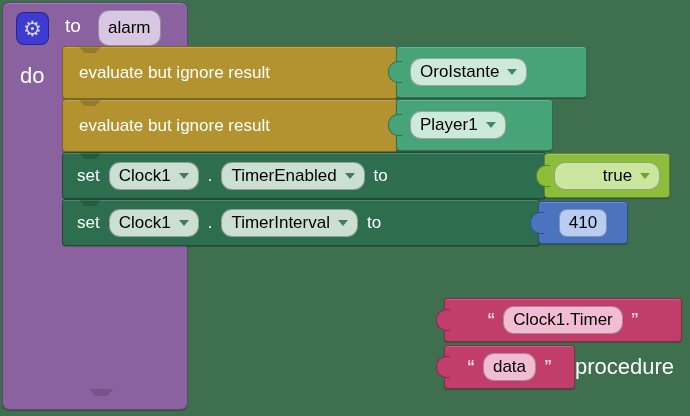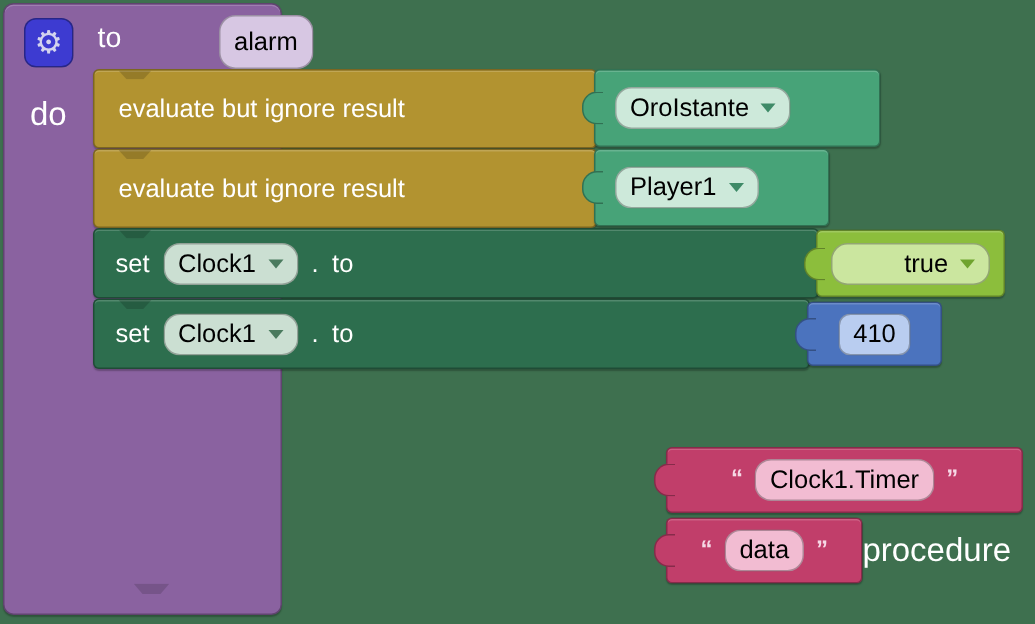--- a/index.html
+++ b/index.html
@@ -28,21 +28,21 @@
   .kw-to{position:absolute;left:62px;top:12px;font-size:19px;color:#fff;}
   .proc-name{position:absolute;left:95px;top:7px;height:30px;}
   .kw-do{position:absolute;left:17px;top:60px;font-size:22px;color:#fff;}
 
   
   .field{background:var(--green-field,#CBDFD2);border:1px solid rgba(0,0,0,.28);
         border-radius:11px;padding:2px 9px;color:#000;display:inline-flex;
         align-items:center;gap:8px;font-size:17px;line-height:22px;white-space:nowrap;}
   .arrow{width:0;height:0;border-left:5px solid transparent;border-right:5px solid transparent;
         border-top:6px solid currentColor;display:inline-block;}
-  .f-lav{background:var(--lavender-field,#D7C7E3);margin-left:48px;} .f-lav .arrow{color:#7a5590;}
+  .f-lav{background:var(--lavender-field,#D7C7E3);} .f-lav .arrow{color:#7a5590;}
   .f-mint{background:var(--teal-field,#CDE9DA);} .f-mint .arrow{color:#3E8A67;}
   .f-sage{background:var(--green-field,#CBDFD2);} .f-sage .arrow{color:#4A7A5E;}
   .f-lime{background:var(--lime-field,#CBE69F);padding-left:48px;} .f-lime .arrow{color:#6FA32E;}
   .f-blue{background:var(--blue-field,#B9CDF0);border-radius:8px;}
   .f-pink{background:var(--pink-field,#F2BCD2);}
 
   
   .gold{background:var(--gold,#B29330);width:336px;height:53px;padding-left:16px;}
   .g1{left:62px;top:46px;} .g2{left:62px;top:99px;}
   .teal{background:var(--teal,#47A378);height:52px;padding-left:13px;}
@@ -97,36 +97,44 @@
     </span>
   </div>
 
   <div class="blk stmt dkgreen s1">
     <span>set</span>
     <span class="field f-sage">
       <span>Clock1</span>
       <span class="arrow"></span>
     </span>
     <span>.</span>
+    <span class="field f-sage">
+      <span>TimerEnabled</span>
+      <span class="arrow"></span>
+    </span>
     <span>to</span>
   </div>
   <div class="blk vblk lime">
     <span class="field f-lime">
       <span>true</span>
       <span class="arrow"></span>
     </span>
   </div>
 
   <div class="blk stmt dkgreen s2">
     <span>set</span>
     <span class="field f-sage">
       <span>Clock1</span>
       <span class="arrow"></span>
     </span>
     <span>.</span>
+    <span class="field f-sage">
+      <span>TimerInterval</span>
+      <span class="arrow"></span>
+    </span>
     <span>to</span>
   </div>
   <div class="blk vblk blue">
     <span class="field f-blue">
       <span>410</span>
     </span>
   </div>
 
   <span class="param p0">eventName</span>
   <span class="param p1">procedure</span>

